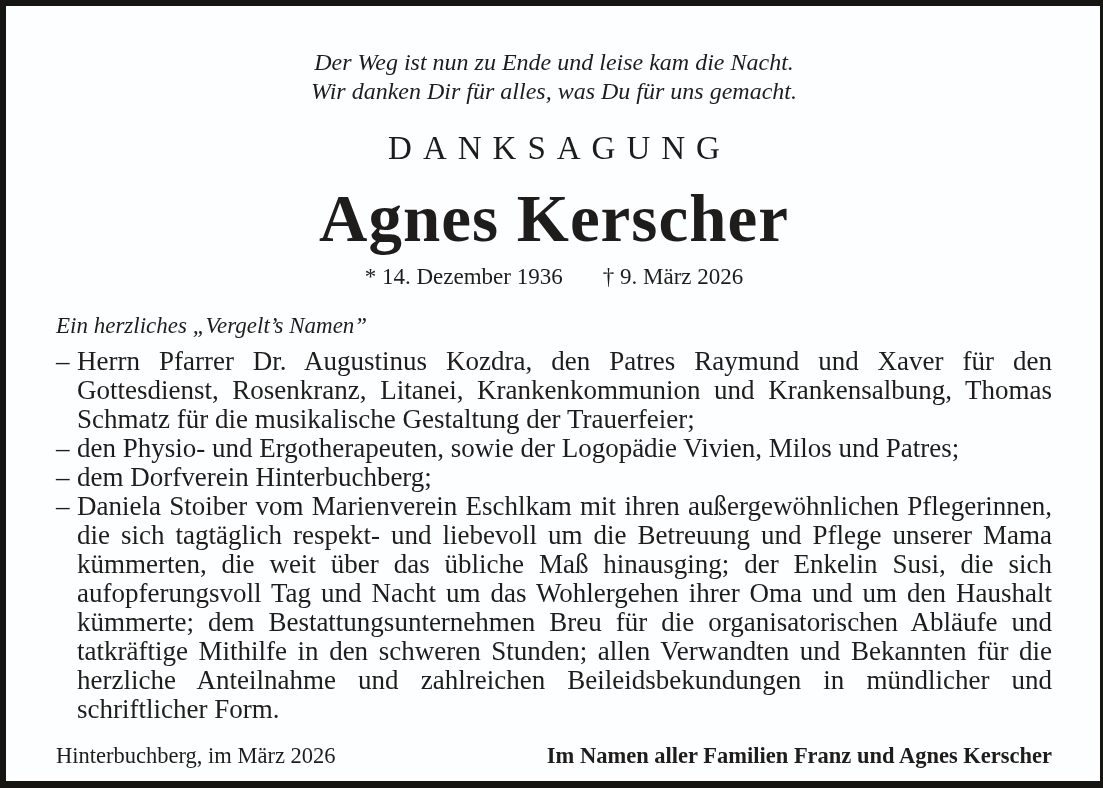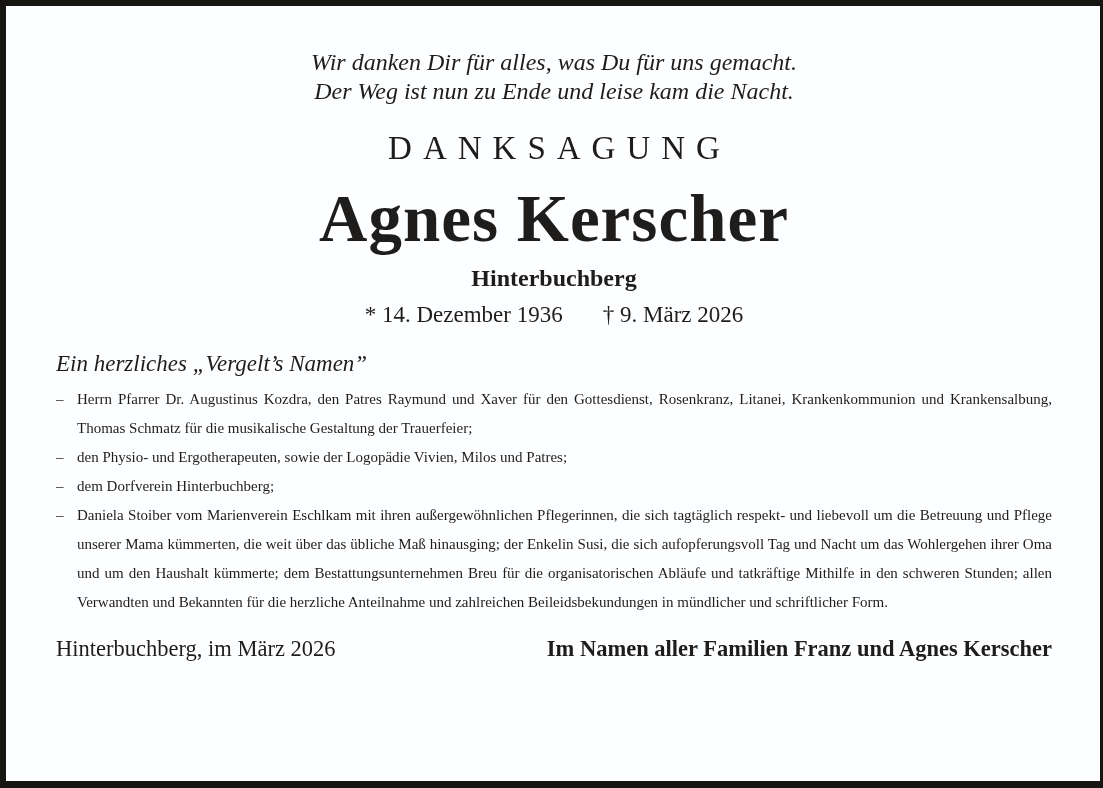--- a/index.html
+++ b/index.html
@@ -64,21 +64,21 @@
     margin-top: 13px;
   }
   .intro {
     font-style: italic;
     font-size: 23px;
     line-height: 1;
     margin-top: 26px;
   }
   .thanks {
     margin-top: 10px;
-    font-size: 15px;
+    font-size: 27px;
     line-height: 29px;
   }
   .item {
     text-align: justify;
     padding-left: 21px;
     text-indent: -21px;
   }
   .item .dash {
     display: inline-block;
     width: 21px;
@@ -95,29 +95,28 @@
   .footer .sig {
     font-weight: 700;
   }
 </style>
 </head>
 <body>
 
 <div class="notice">
 
   <div class="verse">
+    <div>Der Weg ist nun zu Ende und leise kam die Nacht.</div>
     <div>Wir danken Dir für alles, was Du für uns gemacht.</div>
-    <div>Der Weg ist nun zu Ende und leise kam die Nacht.</div>
   </div>
 
   <div class="heading">DANKSAGUNG</div>
 
   <div class="name">Agnes Kerscher</div>
 
-  <div class="place">Hinterbuchberg</div>
 
   <div class="dates">
     <span>* 14. Dezember 1936</span>
     <span>† 9. März 2026</span>
   </div>
 
   <div class="intro">Ein herzliches „Vergelt’s Namen”</div>
 
   <div class="thanks">
     <div class="item">

